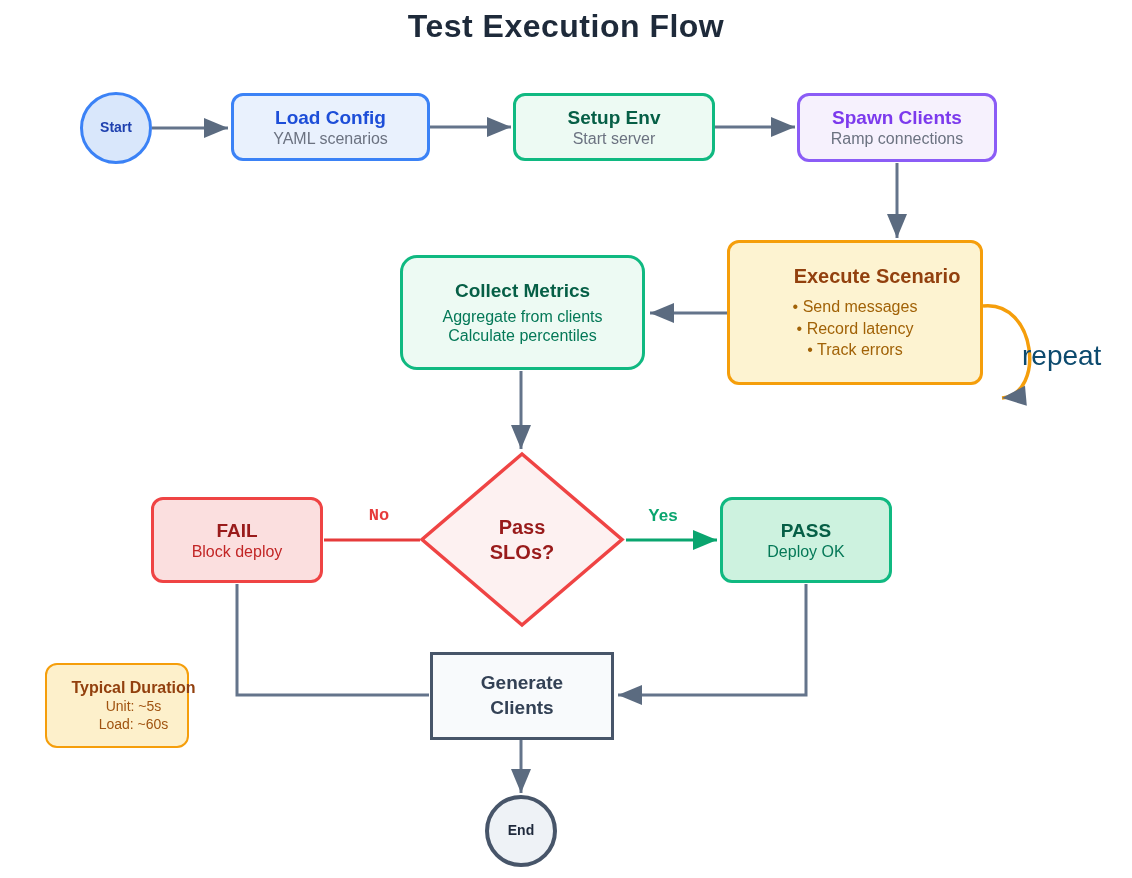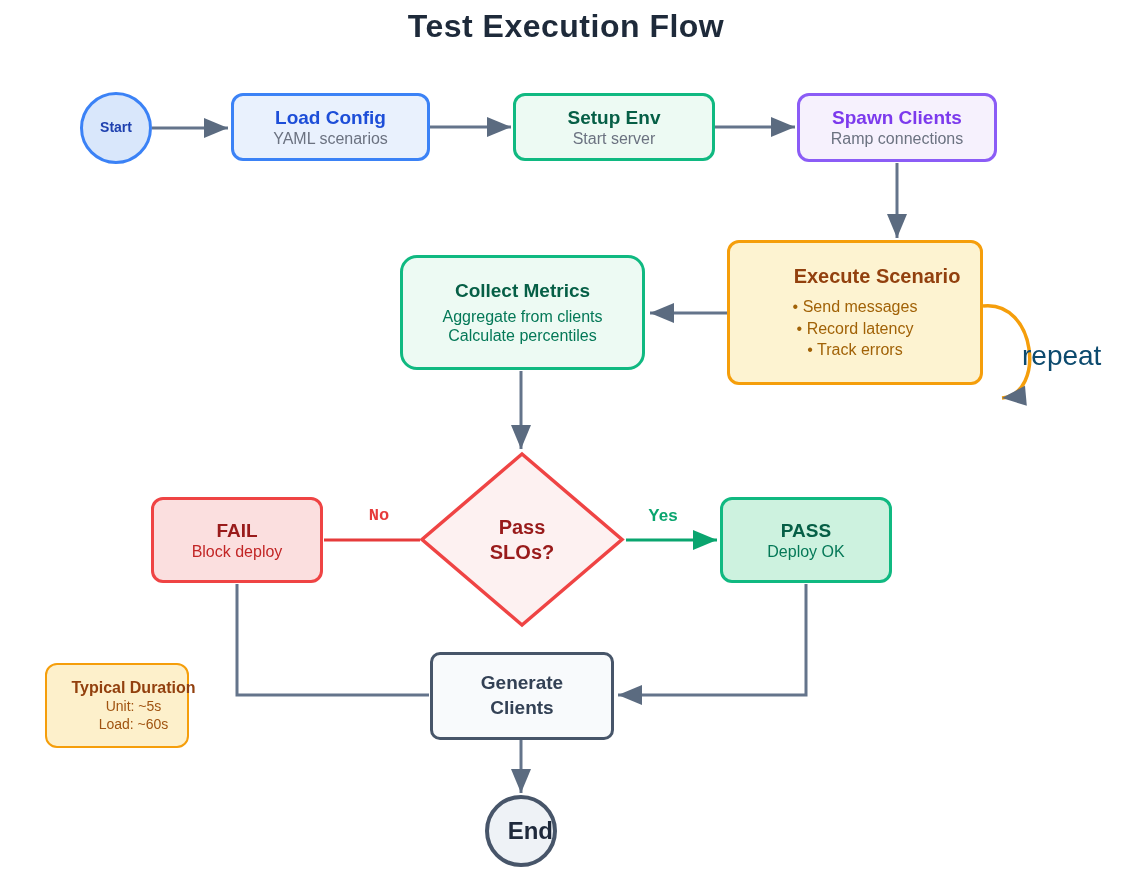--- a/index.html
+++ b/index.html
@@ -45,23 +45,23 @@
   .decision{background:transparent;border:none;}
   .decision svg{position:absolute;left:0;top:0;}
   .decision .d-text{position:relative;z-index:2;}
   .d-title{color:#991b1b;font-weight:bold;font-size:20px;}
   .d-sub{color:#991b1b;font-weight:bold;font-size:20px;}
   
   .red{background:#fbdfdf;border:3px solid #ef4444;}
   .red .n-title{color:#991b1b;}
   .red-sub{color:#c22626;}
   
-  .slate{background:#f8fafc;border:3px solid #475569;border-radius:10px;}
+  .slate{background:#f8fafc;border:3px solid #475569;border-radius:0;}
   .slate .n-title{color:#334155;line-height:1.3;}
-  .end{background:#eef2f6;border:4px solid #475569;color:#1e293b;font-weight:bold;font-size:24px;align-items:flex-end;}
+  .end{background:#eef2f6;border:4px solid #475569;color:#1e293b;font-weight:bold;font-size:14px;}
   
   .note{background:#fdf0cb;border:2.5px solid #f59e0b;border-radius:12px;padding-left:33px;}
   .note-title{color:#92400e;font-weight:bold;font-size:16px;white-space:nowrap;}
   .note-line{color:#a05310;font-size:14px;line-height:1.3;}
   
   .edge-label{position:absolute;font-weight:bold;font-size:17px;text-align:center;}
   .lbl-no{color:#e63b3b;}
   .lbl-yes{color:#0aa56f;}
   .lbl-repeat{color:#0c4a6e;font-weight:normal;font-size:28px;}
 </style>

